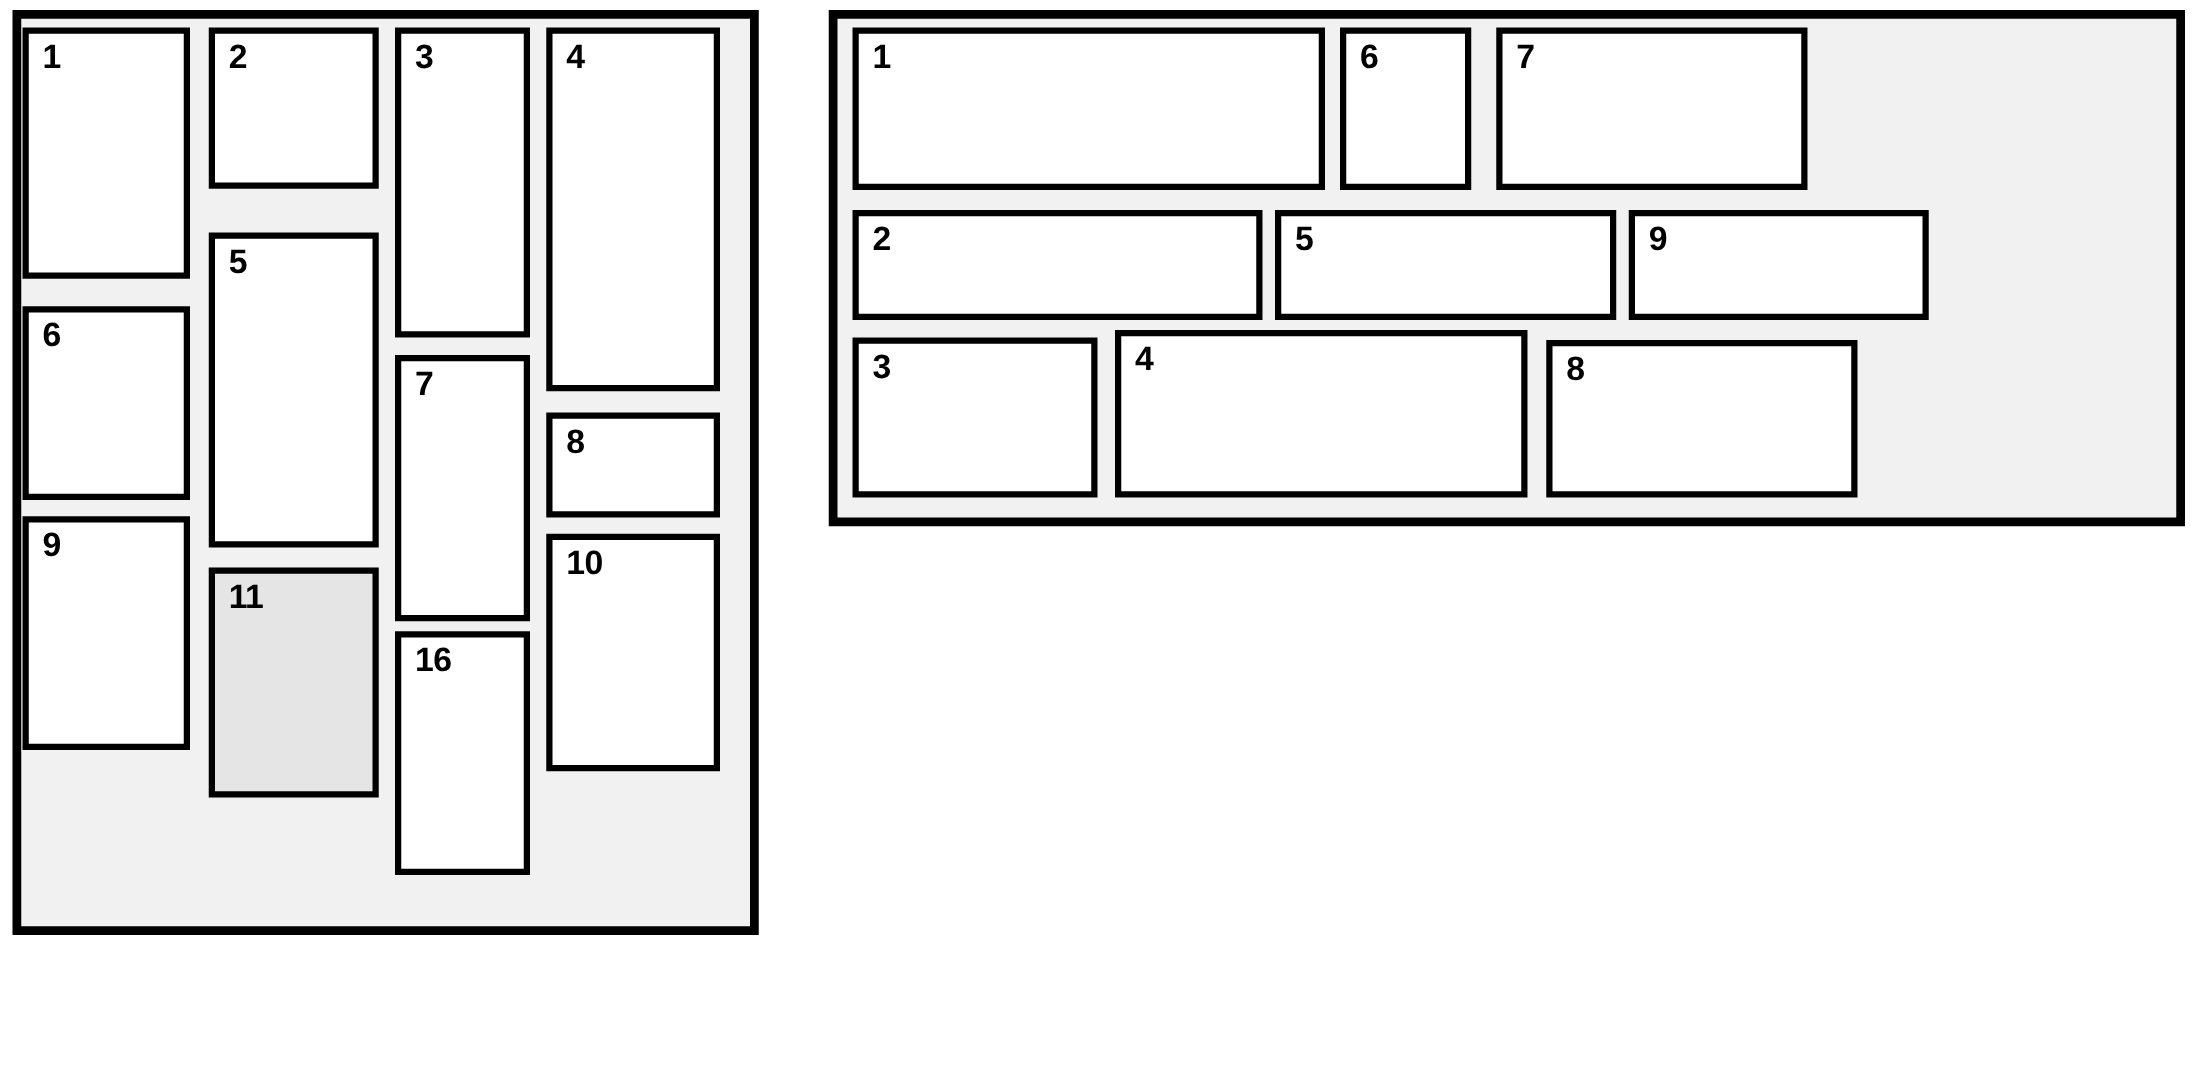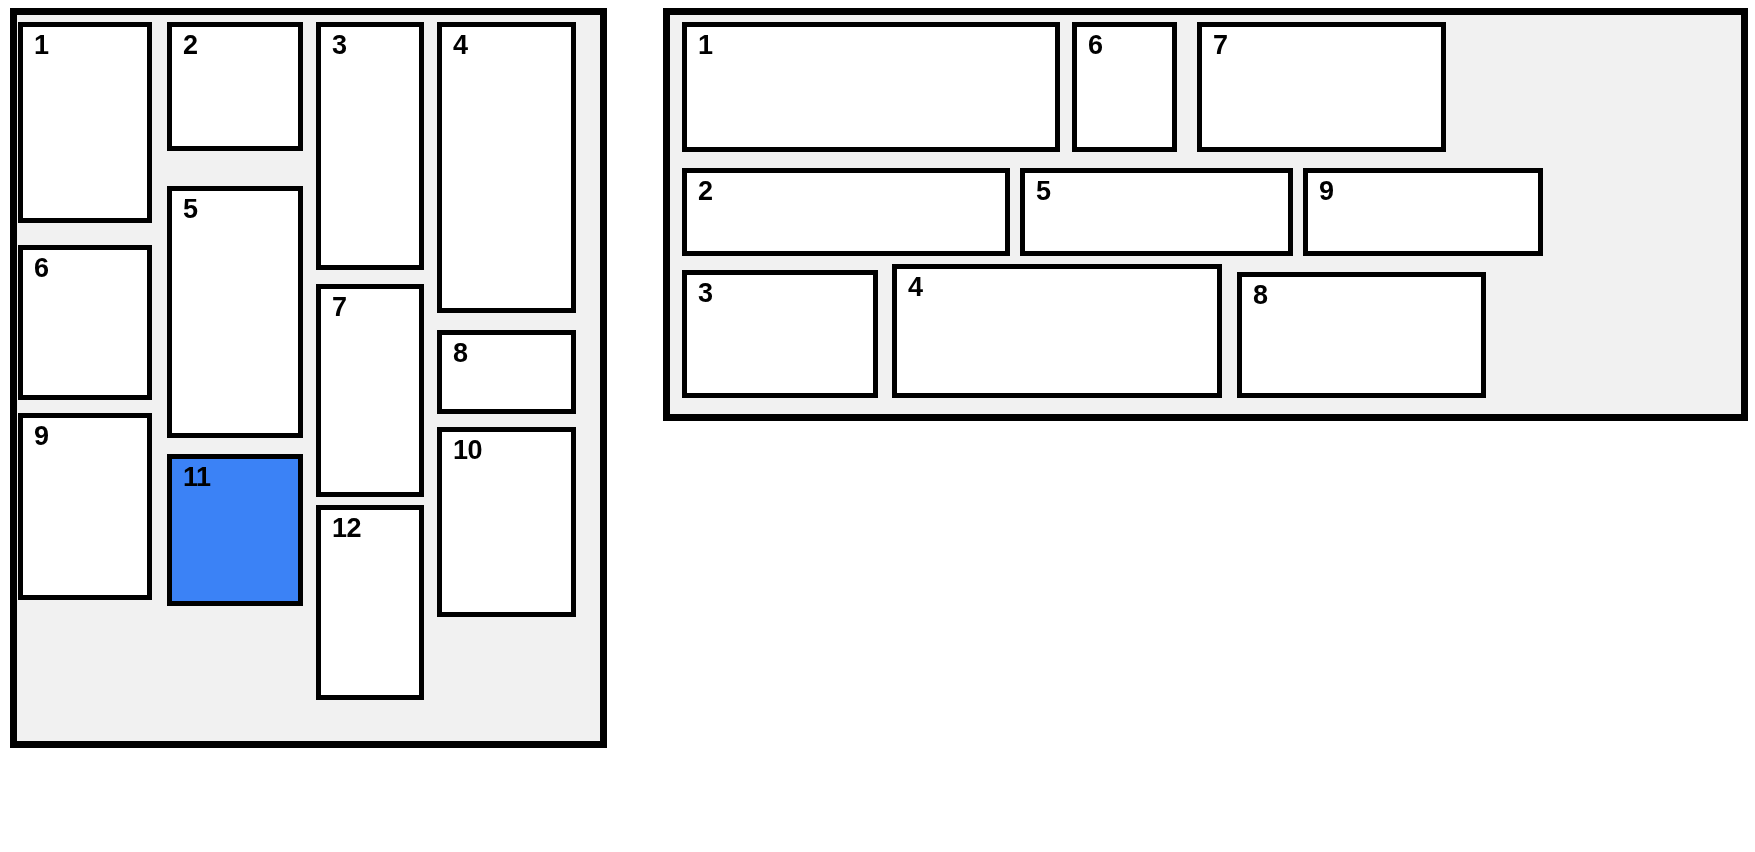--- a/index.html
+++ b/index.html
@@ -74,25 +74,25 @@
     </div>
     <div class="region" style="left: 437px; top: 330px; width: 139px; height: 84px; background: rgb(255, 255, 255); border-color: rgb(0, 0, 0);">
       <span class="region-label">8</span>
     </div>
     <div class="region" style="left: 18px; top: 413px; width: 134px; height: 187px; background: rgb(255, 255, 255); border-color: rgb(0, 0, 0);">
       <span class="region-label">9</span>
     </div>
     <div class="region" style="left: 437px; top: 427px; width: 139px; height: 190px; background: rgb(255, 255, 255); border-color: rgb(0, 0, 0); text-align: right;">
       <span class="region-label">10</span>
     </div>
-    <div class="region" style="left: 167px; top: 454px; width: 136px; height: 152px; background: #3b82f6; border-color: rgb(0, 0, 0); text-align: right;">
+    <div class="region" style="left: 167px; top: 454px; width: 136px; height: 184px; background: #e5e5e5; border-color: rgb(0, 0, 0); text-align: right;">
       <span class="region-label">11</span>
     </div>
     <div class="region" style="left: 316px; top: 505px; width: 108px; height: 195px; background: rgb(255, 255, 255); border-color: rgb(0, 0, 0);">
-      <span class="region-label">12</span>
+      <span class="region-label">16</span>
     </div>
     <div class="panel" style="left: 663px; top: 8px; width: 1085px; height: 413px; background: rgb(241, 241, 241); border-color: rgb(0, 0, 0);"></div>
     <div class="region" style="left: 682px; top: 22px; width: 378px; height: 130px; background: rgb(255, 255, 255); border-color: rgb(0, 0, 0);">
       <span class="region-label">1</span>
     </div>
     <div class="region" style="left: 1072px; top: 22px; width: 105px; height: 130px; background: rgb(255, 255, 255); border-color: rgb(0, 0, 0);">
       <span class="region-label">6</span>
     </div>
     <div class="region" style="left: 1197px; top: 22px; width: 249px; height: 130px; background: rgb(255, 255, 255); border-color: rgb(0, 0, 0);">
       <span class="region-label">7</span>

